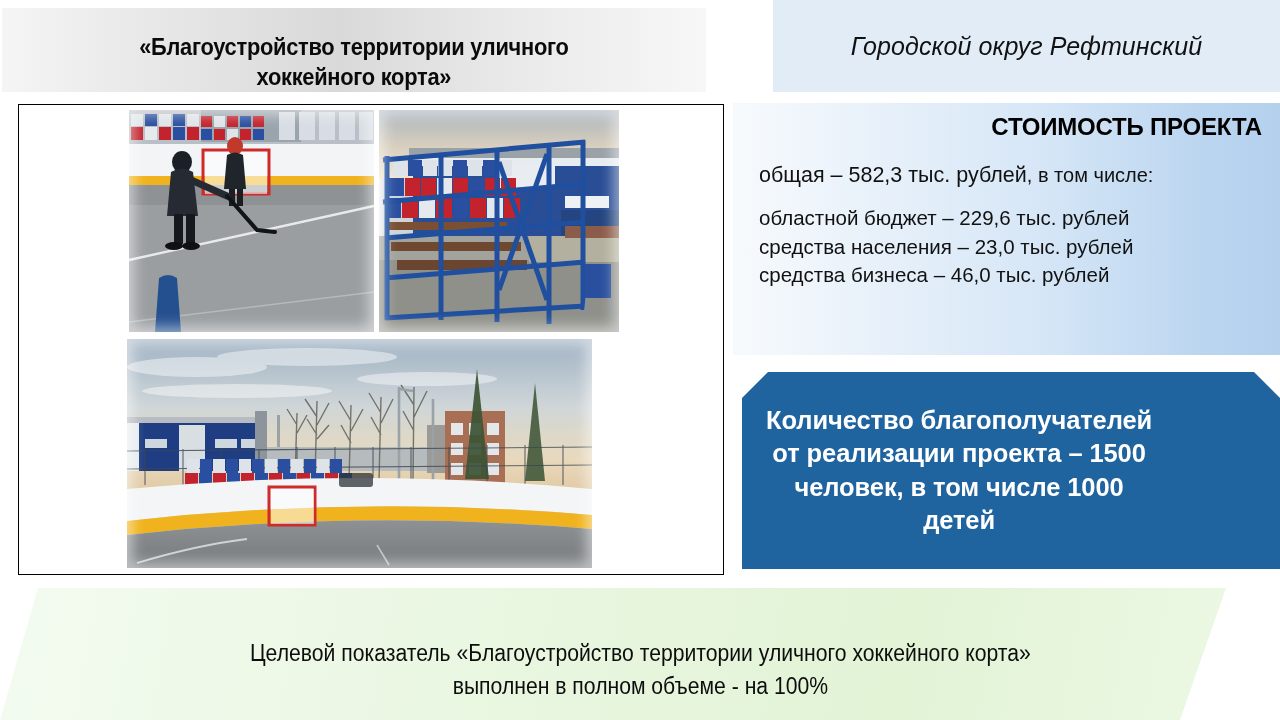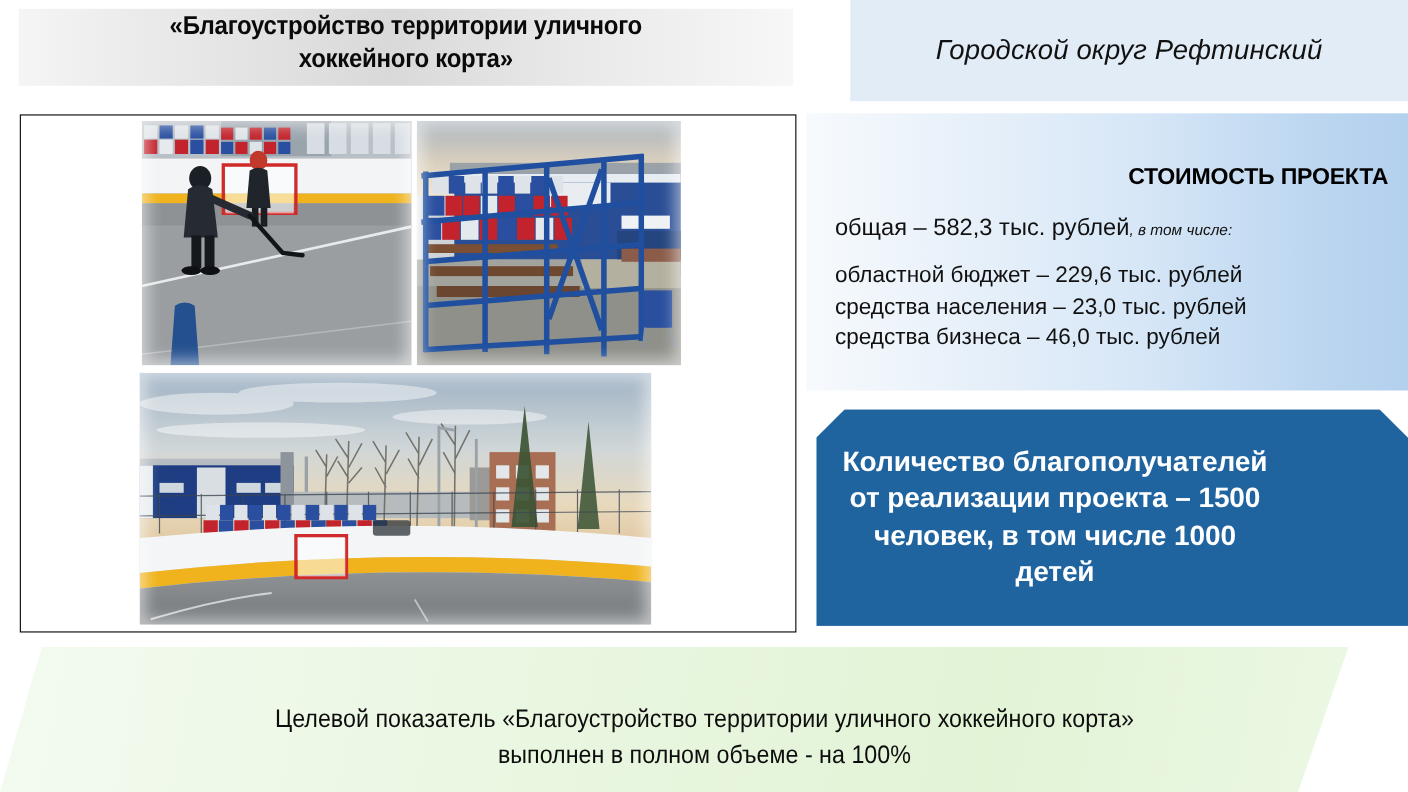--- a/index.html
+++ b/index.html
@@ -8,23 +8,23 @@
     width:1280px;height:720px;
     background:#ffffff;
     font-family:"Liberation Sans", sans-serif;
     overflow:hidden;
     position:relative;
   }
   .slide{position:absolute;inset:0;width:1280px;height:720px;background:#fff;}
 
   
   .title-box{
-    position:absolute;left:17px;top:8px;width:704px;height:70px;
+    position:absolute;left:2px;top:8px;width:704px;height:84px;
     background:linear-gradient(90deg,#f5f5f5 0%,#ededed 12%,#d9d9d9 48%,#e9e9e9 72%,#f7f7f7 100%);
-    display:flex;align-items:flex-start;justify-content:center;
+    display:flex;align-items:flex-end;justify-content:center;
   }
   .title-box .t{
     font-size:23.5px;font-weight:bold;color:#0a0a0a;text-align:center;
     line-height:1.28;letter-spacing:-0.3px;
     transform:scaleX(0.93);transform-origin:center;
     white-space:pre-line;
   }
 
   
   .muni-box{
@@ -55,28 +55,28 @@
   .ph::after{content:"";position:absolute;inset:0;pointer-events:none;
     box-shadow:inset 0 0 14px 5px rgba(255,255,255,.55);}
 
   
   .cost-box{
     position:absolute;left:733px;top:103px;width:547px;height:252px;
     background:linear-gradient(90deg,#f7fafd 0%,#eaf2fa 22%,#d7e7f7 55%,#bcd6f0 85%,#b3d0ed 100%);
     box-sizing:border-box;padding:10px 14px 0 14px;
   }
   .cost-title{
-    text-align:right;font-size:21px;font-weight:bold;color:#000;
-    letter-spacing:-0.2px;padding-right:4px;margin-top:36px;
+    text-align:right;font-size:24px;font-weight:bold;color:#000;
+    letter-spacing:-0.2px;padding-right:4px;
   }
   .cost-total{
     margin-top:22px;font-size:21.5px;color:#111;padding-left:12px;
     white-space:nowrap;
   }
-  .cost-total .it{font-style:italic;font-size:14px;}
+  .cost-total .it{font-size:20px;}
   .cost-lines{margin-top:16px;padding-left:12px;}
   .cost-lines .ln{font-size:20.5px;color:#111;line-height:1.40;white-space:nowrap;}
   .b{font-weight:normal;}
 
   
   .benef{
     position:absolute;left:742px;top:372px;width:538px;height:197px;
     background:#1f639f;
     clip-path:polygon(26px 0, calc(100% - 26px) 0, 100% 26px, 100% 100%, 0 100%, 0 26px);
     display:flex;align-items:center;justify-content:flex-start;

